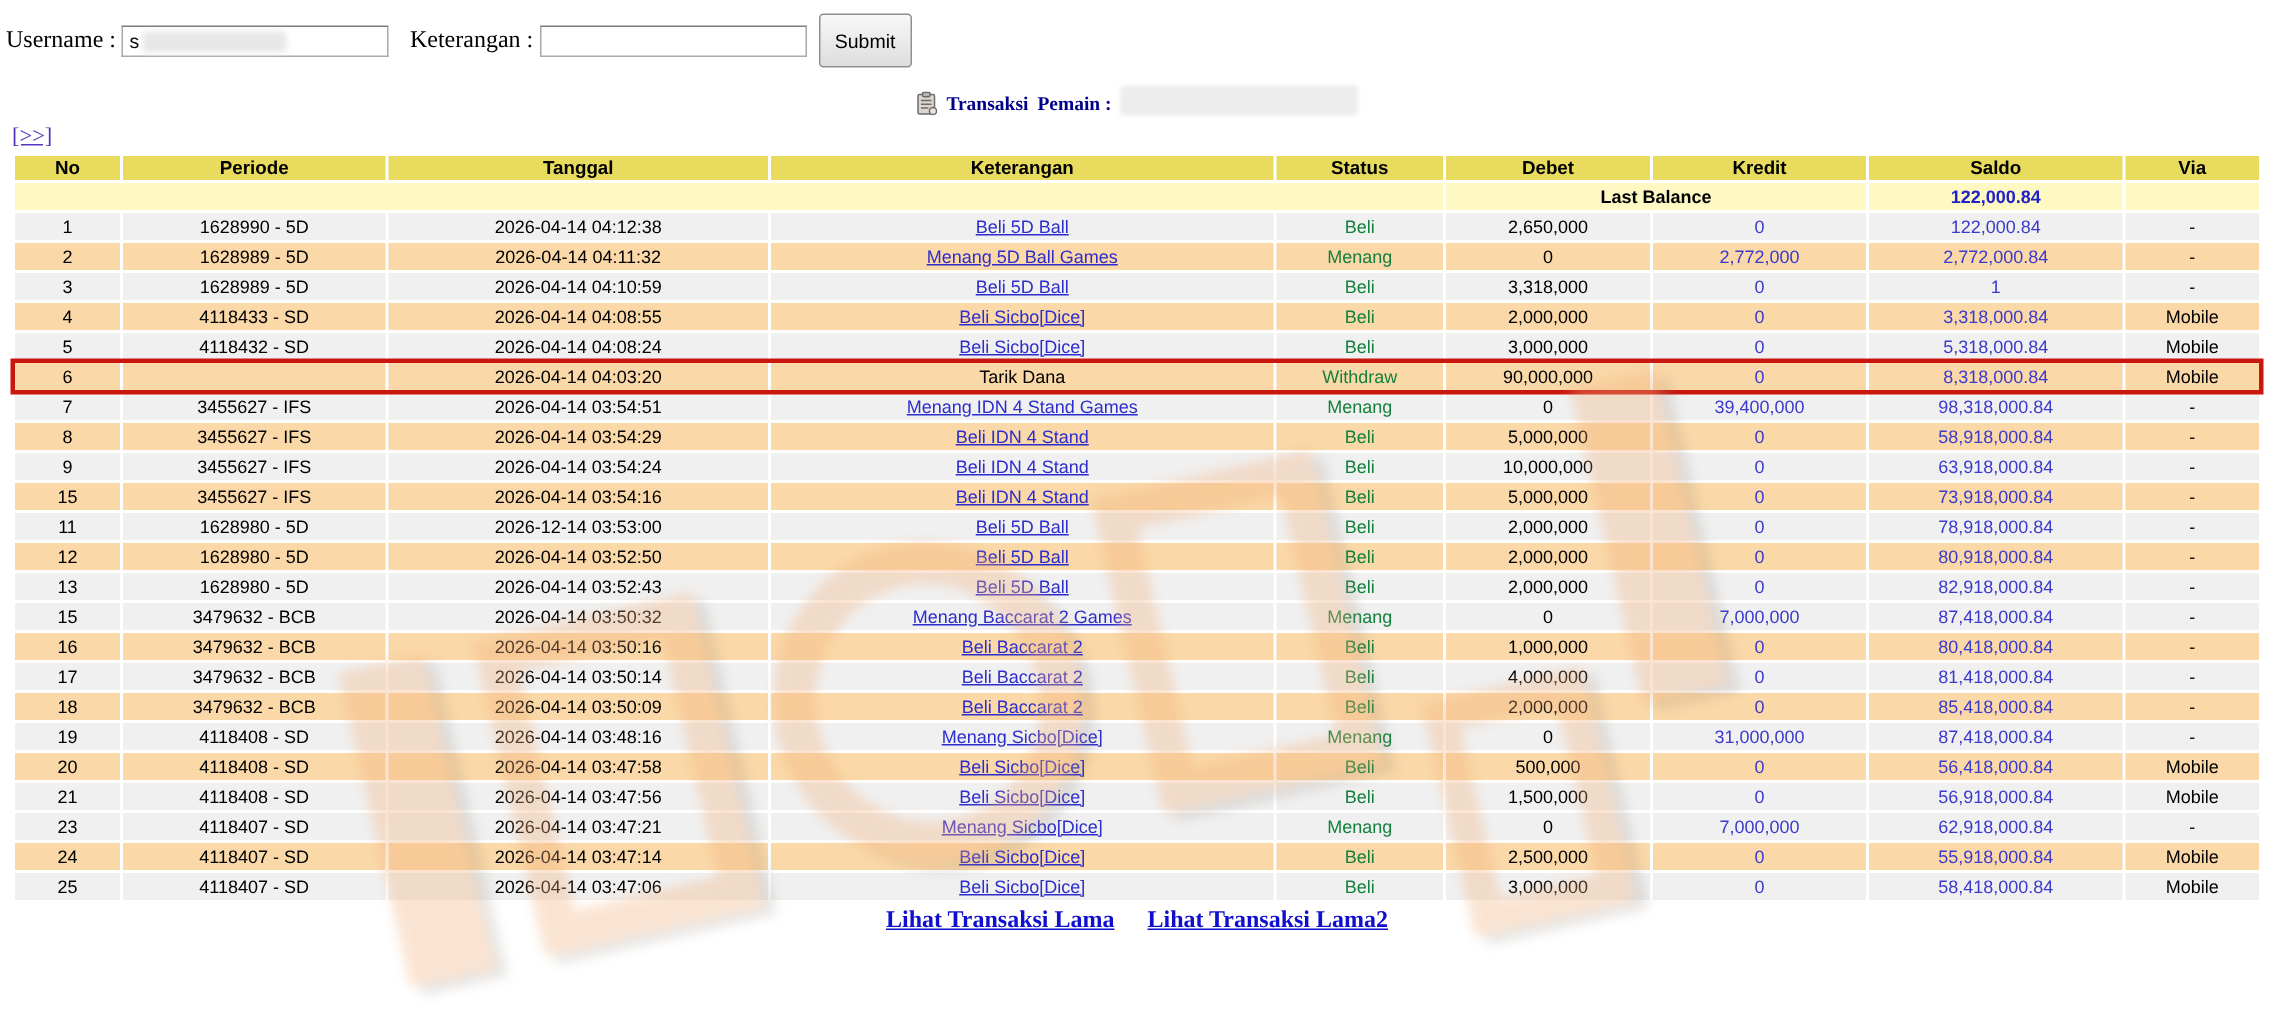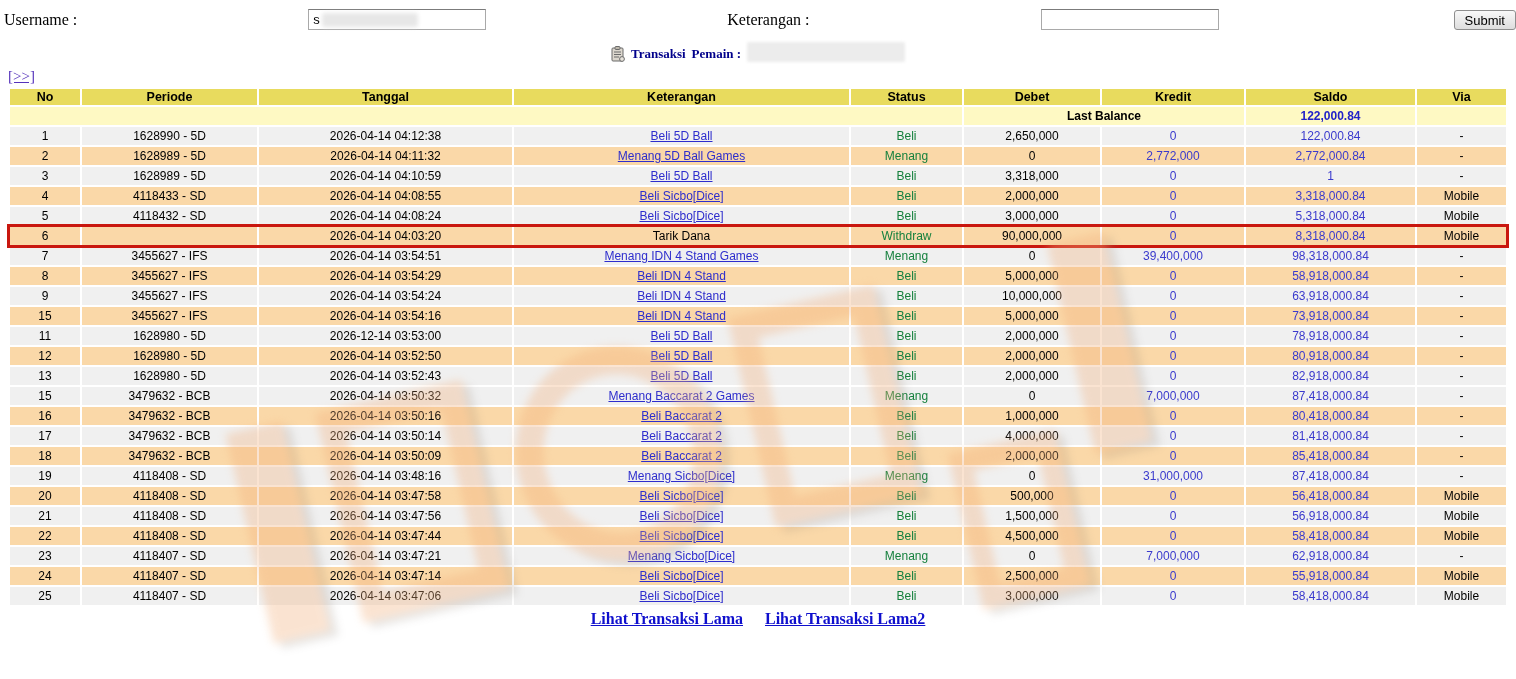--- a/index.html
+++ b/index.html
@@ -3,38 +3,38 @@
 <meta charset="utf-8">
 <style>
   * { box-sizing: border-box; }
   html,body { margin:0; padding:0; }
   body {
     width:1516px; height:679px; overflow:hidden; background:#fff;
     font-family:"Liberation Sans", sans-serif; position:relative;
   }
   
   .top-form {
-    padding-top:9px; display:flex; justify-content:space-between; align-items:center;
+    padding-top:9px; display:flex; justify-content:flex-start; align-items:center;
     font-family:"Liberation Serif", serif; font-size:16px; color:#000;
   }
   .top-form label { margin:0 4px; }
   .text-input {
     width:178px; height:21px; border:1px solid #a9a9a9; border-top-color:#7b7b7b;
     font-family:"Liberation Sans", sans-serif; font-size:13px; padding:1px 4px;
     position:relative; background:#fff;
   }
   .username-wrap { position:relative; display:inline-block; }
   .blur-blob {
     position:absolute; background:#e7e7e7; border-radius:3px;
     filter:blur(2px); pointer-events:none;
   }
   .blur-username { left:14px; top:4px; width:96px; height:14px; }
   .submit-btn {
     margin-left:8px; font-family:"Liberation Sans", sans-serif; font-size:13px;
-    padding:2px 10px; height:20px; color:#000;
+    padding:2px 10px; height:36px; color:#000;
     background:linear-gradient(#f8f8f8,#dddddd); border:1px solid #8e8e8e; border-radius:3px;
   }
   
   .title-line {
     margin-top:12px; display:flex; justify-content:center; align-items:flex-end; gap:6px;
     font-family:"Liberation Serif", serif; font-weight:bold; font-size:13px;
   }
   .title-line .t-navy { color:#00008B; }
   .player-blur { width:158px; height:20px; background:#ececec; border-radius:2px; filter:blur(1.5px); }
   .clip-icon { width:14px; height:16px; display:inline-block; }
@@ -362,31 +362,20 @@
     <td>21</td>
     <td>4118408 - SD</td>
     <td>2026-04-14 03:47:56</td>
     <td><a href="#" class="ket-link">Beli Sicbo[Dice]</a></td>
     <td class="col-status">Beli</td>
     <td class="col-debet">1,500,000</td>
     <td class="col-kredit">0</td>
     <td class="col-saldo">56,918,000.84</td>
     <td>Mobile</td>
   </tr>
-        <tr class="row-peach">
-    <td>22</td>
-    <td>4118408 - SD</td>
-    <td>2026-04-14 03:47:44</td>
-    <td><a href="#" class="ket-link">Beli Sicbo[Dice]</a></td>
-    <td class="col-status">Beli</td>
-    <td class="col-debet">4,500,000</td>
-    <td class="col-kredit">0</td>
-    <td class="col-saldo">58,418,000.84</td>
-    <td>Mobile</td>
-  </tr>
         <tr class="row-light">
     <td>23</td>
     <td>4118407 - SD</td>
     <td>2026-04-14 03:47:21</td>
     <td><a href="#" class="ket-link">Menang Sicbo[Dice]</a></td>
     <td class="col-status">Menang</td>
     <td class="col-debet">0</td>
     <td class="col-kredit">7,000,000</td>
     <td class="col-saldo">62,918,000.84</td>
     <td>-</td>

